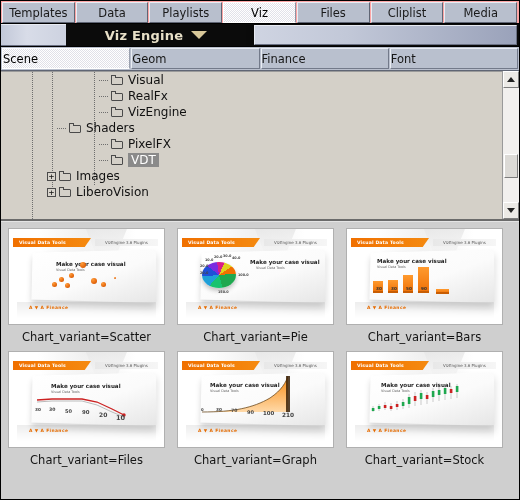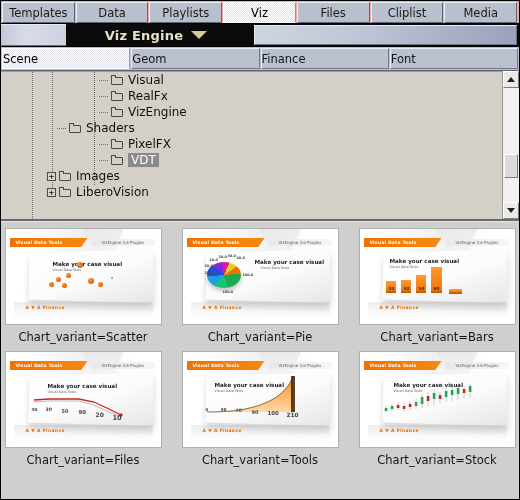--- a/index.html
+++ b/index.html
@@ -87,21 +87,21 @@
          border-bottom-color:#7d7d7d;display:flex;align-items:center;justify-content:center;cursor:pointer;}
   .sbup{width:0;height:0;border-left:4px solid transparent;border-right:4px solid transparent;border-bottom:5px solid #222;}
   .sbdn{width:0;height:0;border-left:4px solid transparent;border-right:4px solid transparent;border-top:5px solid #222;}
   .sbtrack{flex:1 1 auto;background:#f2f0ee;position:relative;}
   .sbthumb{position:absolute;left:1px;right:1px;top:58%;height:22px;background:#dcdad6;
            border:1px solid #fff;border-right-color:#7d7d7d;border-bottom-color:#7d7d7d;cursor:pointer;}
 
   
   .grid{flex:1 1 auto;background:#cfcfcf;padding:6px 8px 0 8px;box-sizing:border-box;
         display:flex;flex-direction:column;gap:0px;overflow:hidden;border-top:1px solid #e4e4e4;}
-  .grow{display:flex;gap:22px;justify-content:center;}
+  .grow{display:flex;gap:14px;justify-content:flex-start;}
   .cell{width:155px;display:flex;flex-direction:column;align-items:center;}
   .thumb{width:155px;height:95px;background:#fff;border:1px solid #b0b0b0;
          position:relative;overflow:hidden;cursor:pointer;}
   .cap{font-size:11.5px;color:#141414;margin:5px 0 7px 0;white-space:nowrap;}
 
   
   .t-bg{position:absolute;inset:0;background:
       radial-gradient(ellipse at 50% 0%, #efefef 0%, #ffffff 45%),
       linear-gradient(180deg,#ffffff 0%,#ffffff 55%,#f0f0f0 100%);}
   .t-wm{position:absolute;left:48%;top:-6px;width:46px;height:34px;
@@ -417,21 +417,21 @@
           </svg>
           <div class="axlbl" style="left:23px;top:55px;font-size:3.8px">0</div>
           <div class="axlbl" style="left:38px;top:55px;font-size:4.2px">30</div>
           <div class="axlbl" style="left:53px;top:56px;font-size:4.6px">70</div>
           <div class="axlbl" style="left:69px;top:57px;font-size:5px">90</div>
           <div class="axlbl" style="left:85px;top:58px;font-size:5.4px">100</div>
           <div class="axlbl" style="left:104px;top:60px;font-size:5.8px">210</div>
           <div class="t-foot">A ▼ A Finance</div>
           <div class="t-floor"></div>
         </div>
-        <div class="cap">Chart_variant=Tools</div>
+        <div class="cap">Chart_variant=Graph</div>
       </div>
 
       <div class="cell">
         <div class="thumb">
           <div class="t-bg"></div>
           <div class="t-wm"></div>
           <div class="t-band">
             <div class="t-orange">
                 <span>Visual Data Tools</span>
               </div>

